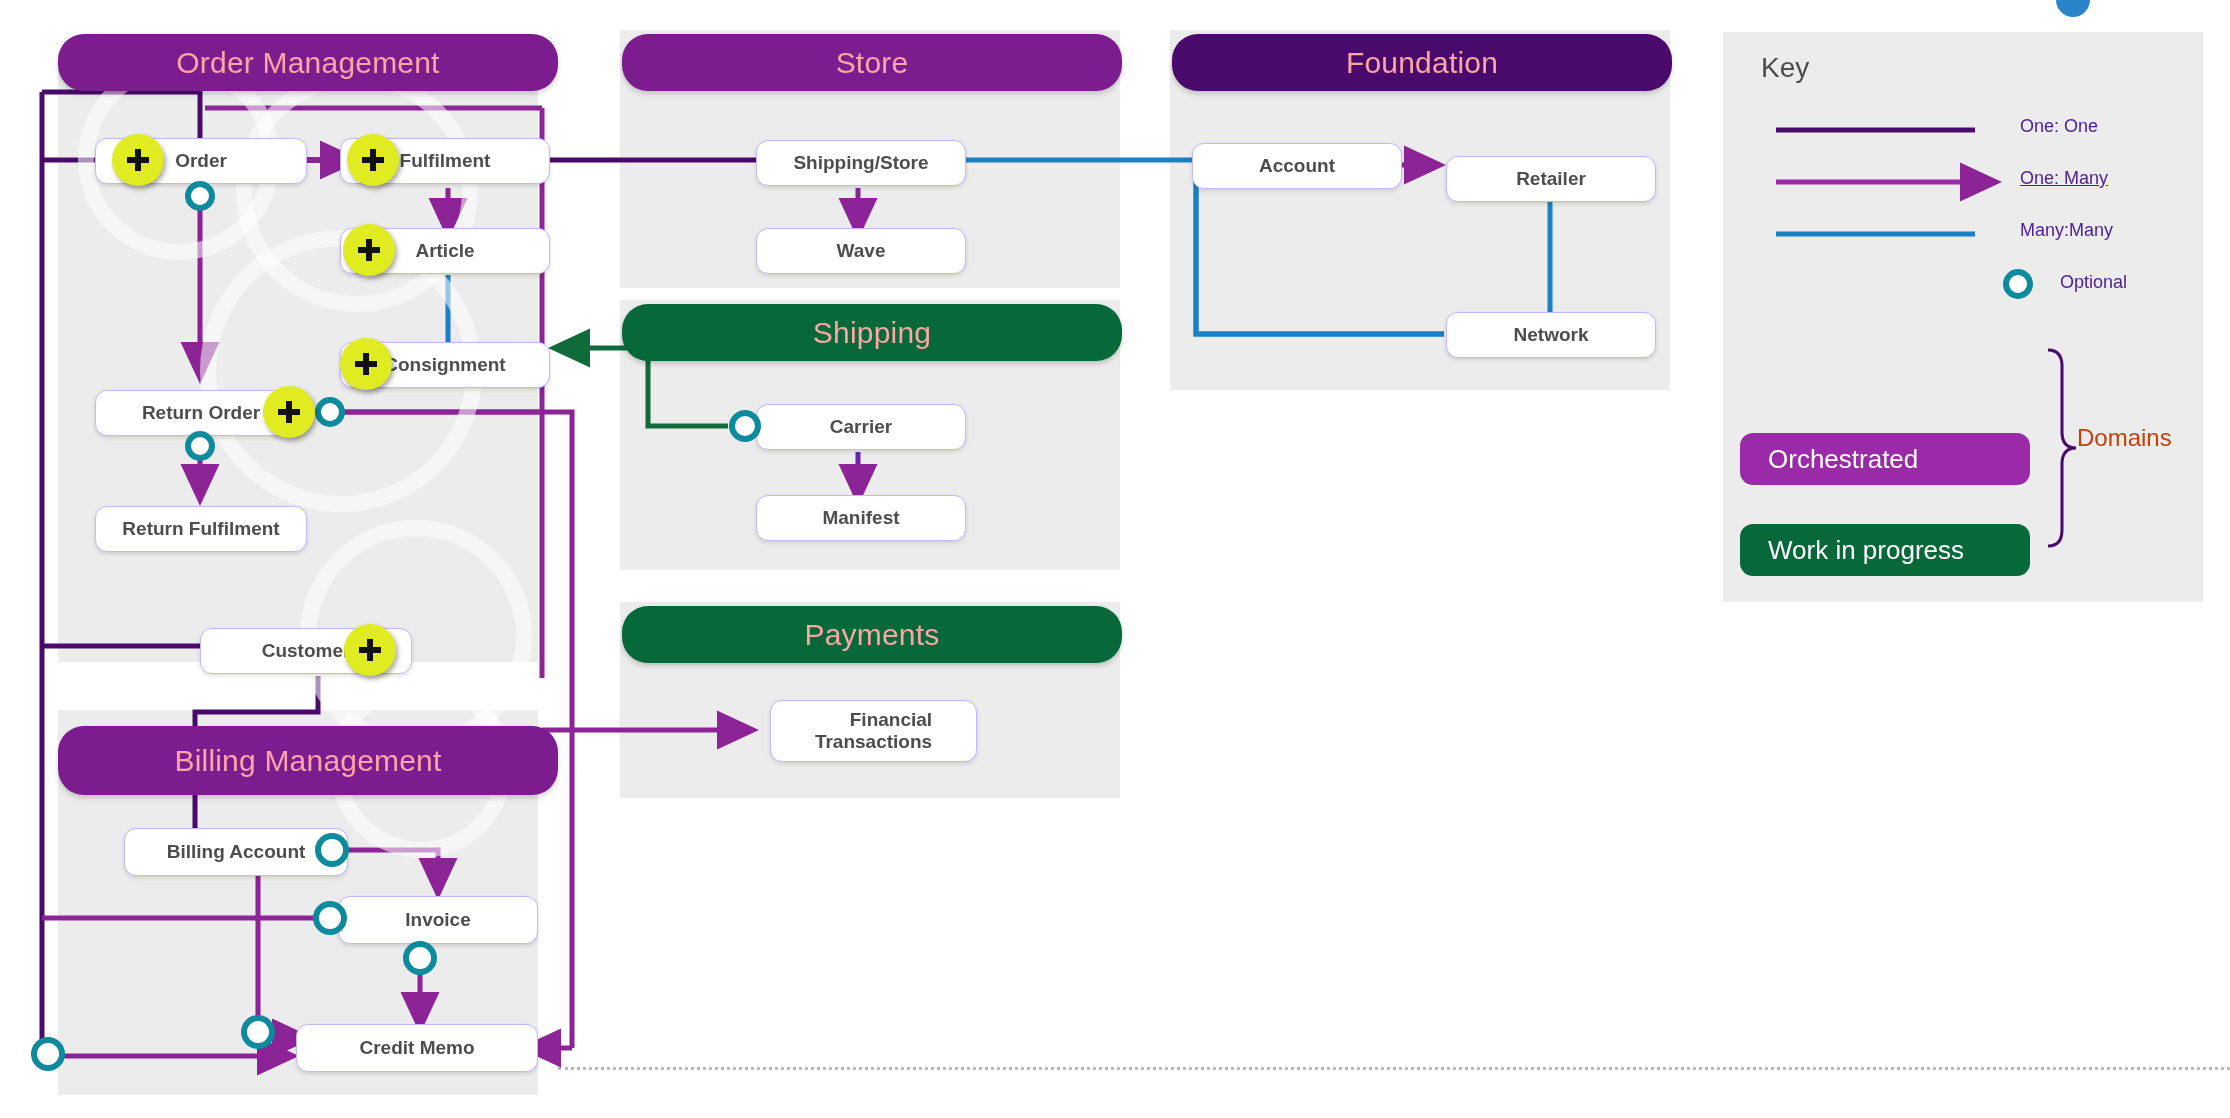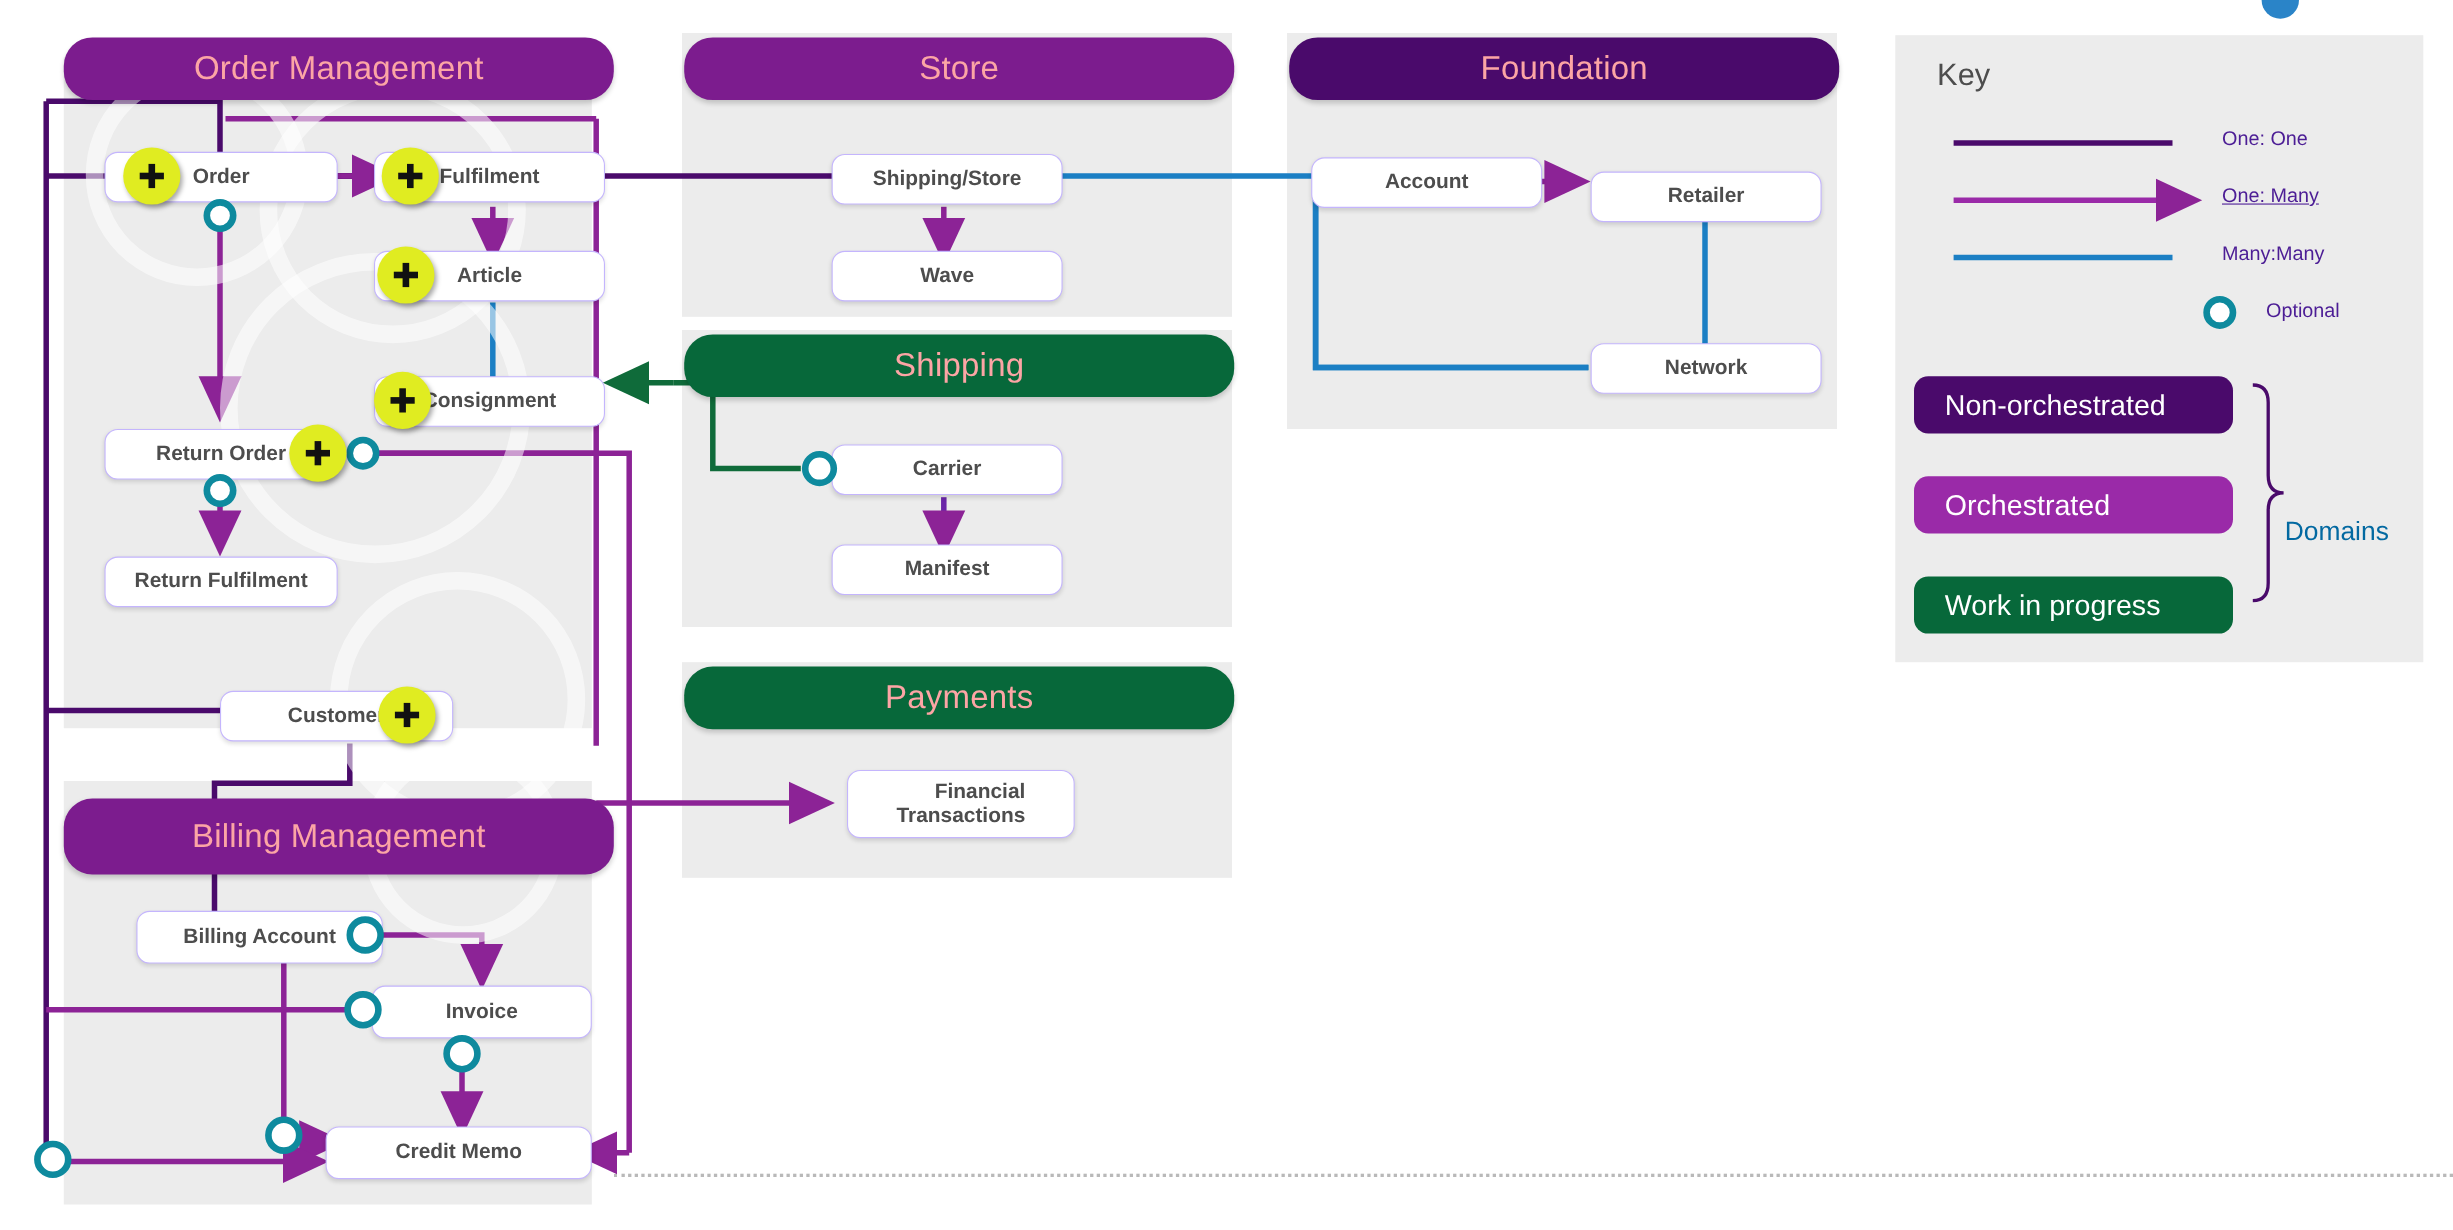--- a/index.html
+++ b/index.html
@@ -52,21 +52,21 @@
   #keytitle{position:absolute;left:1761px;top:52px;font-size:28px;color:#4d4d4d;z-index:5;}
   .key-label{position:absolute;font-size:18px;color:#4c1d95;z-index:5;white-space:nowrap;}
   .dom-pill{
     position:absolute;z-index:5;width:290px;height:52px;border-radius:13px;
     display:flex;align-items:center;padding-left:28px;box-sizing:border-box;
     color:#fff;font-size:26px;
   }
   .dom-nonorch{background:#4A0A6B;}
   .dom-orch{background:#9A2AA8;}
   .dom-wip{background:#07683A;}
-  #domains-label{position:absolute;left:2077px;top:470px;font-size:24px;color:#0369a1;z-index:5;}
+  #domains-label{position:absolute;left:2077px;top:424px;font-size:24px;color:#c2410c;z-index:5;}
 
   #bottomdots{
     position:absolute;left:558px;top:1067px;width:1672px;height:0;
     border-top:3px dotted #b9b9b9;z-index:1;
   }
   #topblue{position:absolute;left:2056px;top:0px;width:34px;height:17px;
     background:#2a84c8;border-radius:0 0 17px 17px;z-index:5;}
 </style>
 </head>
 <body>
@@ -273,23 +273,20 @@
     </g>
     <circle cx="2018" cy="284" r="12" fill="#ffffff" stroke="#0E8A9E" stroke-width="6"></circle>
     <path d="M2048,350 q14,0 14,16 v66 q0,16 14,16 q-14,0 -14,16 v66 q0,16 -14,16" fill="none" stroke="#4A0A6B" stroke-width="3"></path>
   </svg>
 
   <span class="key-label" style="left:2020px;top:116px;">One: One</span>
   <span class="key-label" style="left:2020px;top:168px;text-decoration:underline;">One: Many</span>
   <span class="key-label" style="left:2020px;top:220px;">Many:Many</span>
   <span class="key-label" style="left:2060px;top:272px;">Optional</span>
 
-  <div class="dom-pill dom-nonorch" style="left:1740px;top:342px;">
-    <span>Non-orchestrated</span>
-  </div>
   <div class="dom-pill dom-orch" style="left:1740px;top:433px;">
     <span>Orchestrated</span>
   </div>
   <div class="dom-pill dom-wip" style="left:1740px;top:524px;">
     <span>Work in progress</span>
   </div>
   <div id="domains-label">Domains</div>
 
   <div id="bottomdots"></div>
   <div id="topblue"></div>

